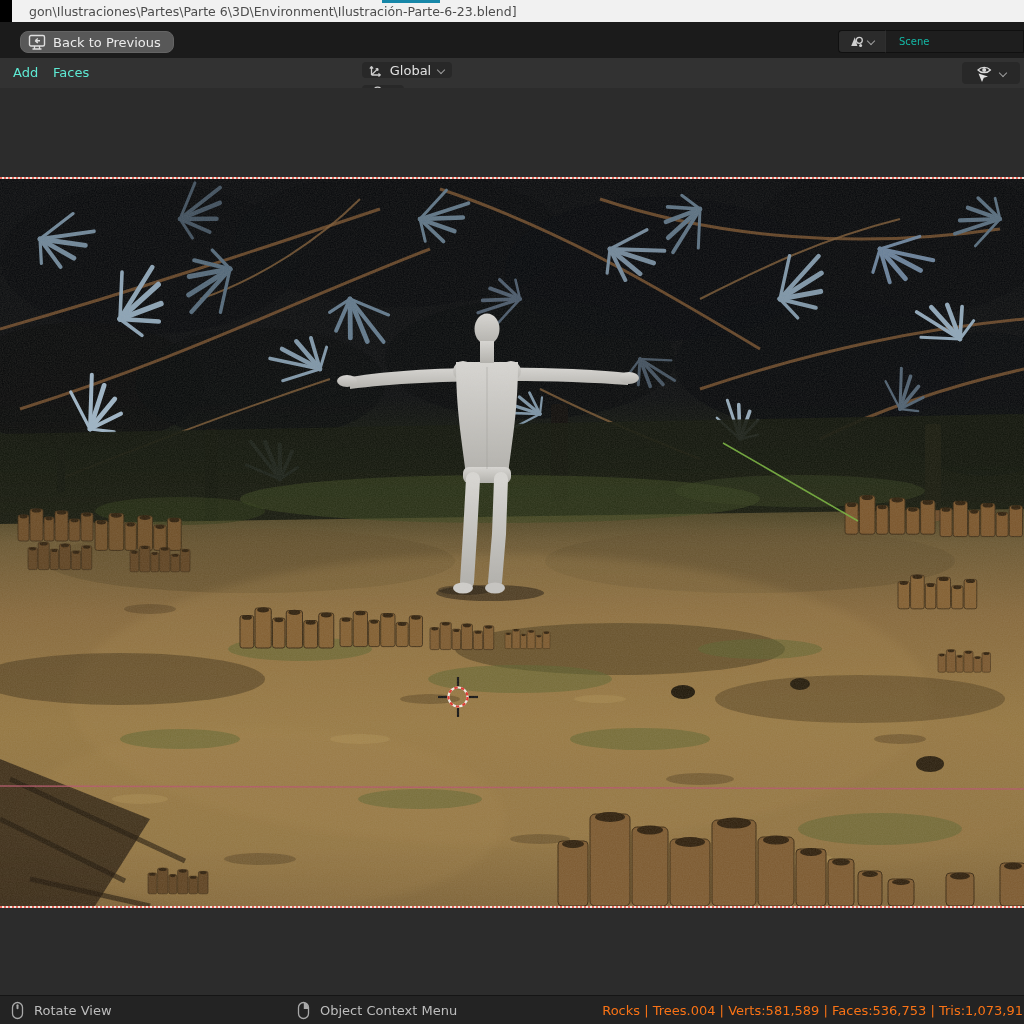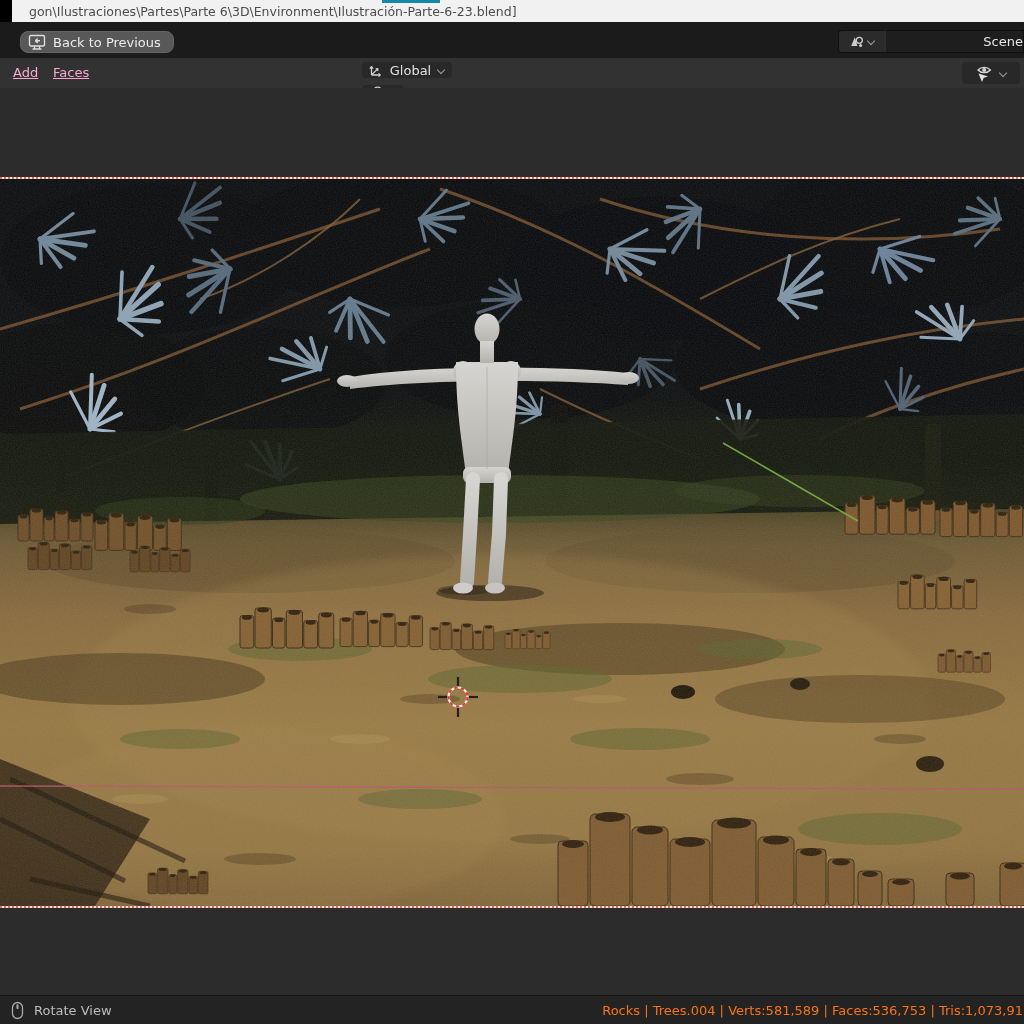--- a/index.html
+++ b/index.html
@@ -11,25 +11,25 @@
             color:#4c4c4c;font-size:12.5px;display:flex;align-items:center;padding-left:17px;box-sizing:border-box;}
   .teal-strip{position:absolute;left:370px;top:0;width:58px;height:3px;background:#1787a8;}
   
   .topbar{position:absolute;left:0;top:22px;width:1024px;height:36px;background:#1b1b1b;}
   .backbtn{position:absolute;left:20px;top:9px;height:22px;background:#585858;border:1px solid #646464;
            border-radius:8px;display:flex;align-items:center;gap:7px;padding:0 12px 0 7px;
            color:#ebebeb;font-size:13px;box-sizing:border-box;cursor:default;}
   .scenewidget{position:absolute;left:838px;top:8px;height:23px;display:flex;}
   .sceneicon{width:47px;height:23px;background:#2b2b2b;border-radius:4px 0 0 4px;display:flex;
              align-items:center;justify-content:center;gap:3px;color:#b9b9b9;box-sizing:border-box;border:1px solid #101010;border-right:none;}
-  .scenefield{width:139px;height:23px;background:#1e1e1e;color:#e5e5e5;font-size:13px;display:flex;
-              align-items:center;padding-left:13px;box-sizing:border-box;border:1px solid #101010;border-left:1px solid #2f2f2f;justify-content:flex-end;}
+  .scenefield{width:139px;height:23px;background:#1e1e1e;color:#14b8a6;font-size:10px;display:flex;
+              align-items:center;padding-left:13px;box-sizing:border-box;border:1px solid #101010;border-left:1px solid #2f2f2f;}
   
   .vheader{position:absolute;left:0;top:58px;width:1024px;height:30px;background:#323232;}
-  .menu{position:absolute;top:0;height:30px;line-height:30px;font-size:13px;color:#f9a8d4;padding:0 3px;cursor:default;text-decoration:underline;}
+  .menu{position:absolute;top:0;height:30px;line-height:30px;font-size:13px;color:#5eead4;padding:0 3px;cursor:default;}
   .menu.add{left:10px;} .menu.obj{left:50px;}
   .widgets{position:absolute;left:362px;top:4px;height:22px;display:flex;gap:7px;flex-direction:column;}
   .w{background:#282828;border-radius:4px;height:22px;display:flex;align-items:center;box-sizing:border-box;}
   .w .lbl{color:#e0e0e0;font-size:13px;margin:0 4px;}
   .chev{display:inline-block;width:9px;height:9px;position:relative;color:#9d9d9d;}
   .chev::before{content:"";position:absolute;left:1px;top:1px;width:5px;height:5px;
                 border-right:1.6px solid currentColor;border-bottom:1.6px solid currentColor;transform:rotate(45deg);}
   .chev.dim{color:#5f5f5f;}
   .togglebtn{width:24px;height:22px;background:#3d3d3d;border-radius:4px 0 0 4px;display:flex;align-items:center;justify-content:center;}
   .togglebtn.solo{border-radius:4px;}
@@ -398,16 +398,23 @@
   </div>
 
   <div class="statusbar">
     <div class="sgroup g1">
       <svg width="15" height="19" viewBox="0 0 15 19">
         <rect x="2.5" y="1.5" width="10" height="16" rx="5" fill="none" stroke="#a8a8a8" stroke-width="1.3"></rect>
         <rect x="6.5" y="3.2" width="2" height="5" rx="1" fill="#a8a8a8"></rect>
       </svg>
       <span>Rotate View</span>
     </div>
+    <div class="sgroup g2">
+      <svg width="15" height="19" viewBox="0 0 15 19">
+        <rect x="2.5" y="1.5" width="10" height="16" rx="5" fill="none" stroke="#a8a8a8" stroke-width="1.3"></rect>
+        <path d="M7.8,1.8 L8.5,1.8 A4.2,4.2 0 0 1 12,6 L12,8 L7.8,8 Z" fill="#a8a8a8"></path>
+      </svg>
+      <span>Object Context Menu</span>
+    </div>
     <div class="stats">Rocks | Trees.004 | Verts:581,589 | Faces:536,753 | Tris:1,073,91</div>
   </div>
 
 </div>
 
 </body></html>

